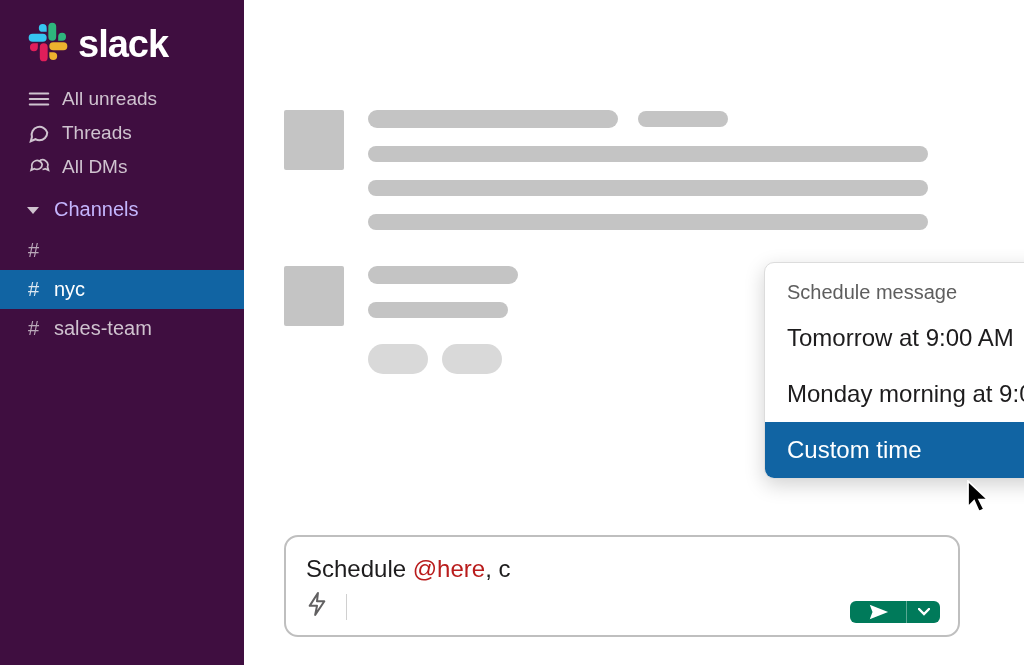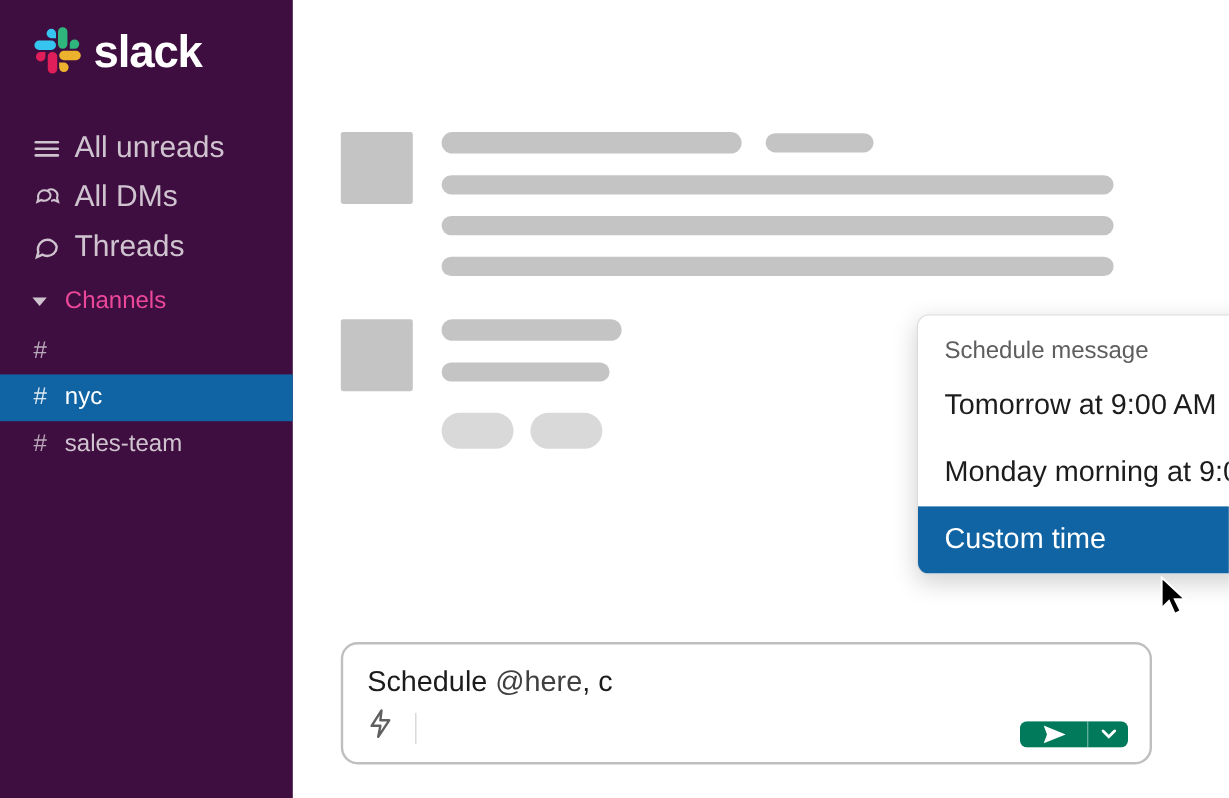--- a/index.html
+++ b/index.html
@@ -14,47 +14,47 @@
       color: #cfc3cf;
       padding-top: 22px;
       display: flex;
       flex-direction: column;
     }
     .logo-row {
       display: flex;
       align-items: center;
       gap: 10px;
       padding-left: 28px;
-      margin-bottom: 36px;
+      margin-bottom: 16px;
     }
     .logo-text {
       color: #ffffff;
       font-weight: 800;
       font-size: 38px;
       letter-spacing: -1px;
     }
 
     .nav-item {
       display: flex;
       align-items: center;
       gap: 12px;
       padding: 6px 0 6px 28px;
-      font-size: 25px;
+      font-size: 19px;
       color: #cfc3cf;
       cursor: pointer;
     }
     .nav-item .icon { width: 22px; display:flex; align-items:center; justify-content:center; }
     .nav-item svg { stroke: #cfc3cf; }
 
     .section-hdr {
       display: flex;
       gap: 14px;
       padding: 14px 0 10px 26px;
       font-size: 20px;
-      color: #ec4899;
+      color: #c4b5fd;
       cursor: pointer;
     }
 
     .channel-item {
       display: flex;
       align-items: center;
       gap: 10px;
       padding: 8px 0 8px 28px;
       font-size: 20px;
       color: #cfc3cf;
@@ -89,21 +89,21 @@
       right: 64px;
       bottom: 28px;
       border: 2px solid #bfbfbf;
       border-radius: 14px;
       background: #ffffff;
       padding: 18px 20px 52px 20px;
       font-size: 24px;
       color: #1d1c1d;
     }
     .composer .txt { white-space: nowrap; }
-    .mention { color: #404040; margin-top: 36px; }
+    .mention { color: #b91c1c; margin-top: 36px; }
 
     .toolbar {
       position:absolute;
       left:20px;
       bottom:12px;
       display:flex;
       align-items:center;
       gap:18px;
     }
     .divider { width:1px; height:26px; background:#d0d0d0; }
@@ -194,35 +194,35 @@
           <line x1="2" y1="3" x2="22" y2="3"></line>
             <line x1="2" y1="9" x2="22" y2="9"></line>
             <line x1="2" y1="15" x2="22" y2="15"></line>
         </svg>
       </span>
       <span>All unreads</span>
     </div>
 
     <div class="nav-item">
       <span class="icon">
+        <svg width="22" height="22" viewBox="0 0 24 24" fill="none" stroke-width="2.2">
+          <path d="M21 11.5a8.5 8.5 0 0 1-8.5 8.5c-1.6 0-3.1-.44-4.4-1.2L3 21l1.3-4.6A8.5 8.5 0 1 1 21 11.5z"></path>
+        </svg>
+      </span>
+      <span>Threads</span>
+    </div>
+
+    <div class="nav-item">
+      <span class="icon">
         <svg width="24" height="22" viewBox="0 0 28 22" fill="none" stroke-width="2.2">
           <path d="M18 7.5a6.5 6.5 0 0 1-6.5 6.5c-1.2 0-2.3-.32-3.3-.9L4 15l1-3.4A6.5 6.5 0 1 1 18 7.5z"></path>
           <path d="M14 4a6.5 6.5 0 0 1 10.8 6.8L26 15l-4.2-1.9a6.5 6.5 0 0 1-3.3.9"></path>
         </svg>
       </span>
       <span>All DMs</span>
-    </div>
-
-    <div class="nav-item">
-      <span class="icon">
-        <svg width="22" height="22" viewBox="0 0 24 24" fill="none" stroke-width="2.2">
-          <path d="M21 11.5a8.5 8.5 0 0 1-8.5 8.5c-1.6 0-3.1-.44-4.4-1.2L3 21l1.3-4.6A8.5 8.5 0 1 1 21 11.5z"></path>
-        </svg>
-      </span>
-      <span>Threads</span>
     </div>
 
     <div class="section-hdr">
       <span>
         <svg width="14" height="10" viewBox="0 0 14 10">
             <path d="M1 1 L7 8 L13 1 Z" fill="#cfc3cf"></path>
           </svg>
       </span>
       <span>Channels</span>
     </div>

